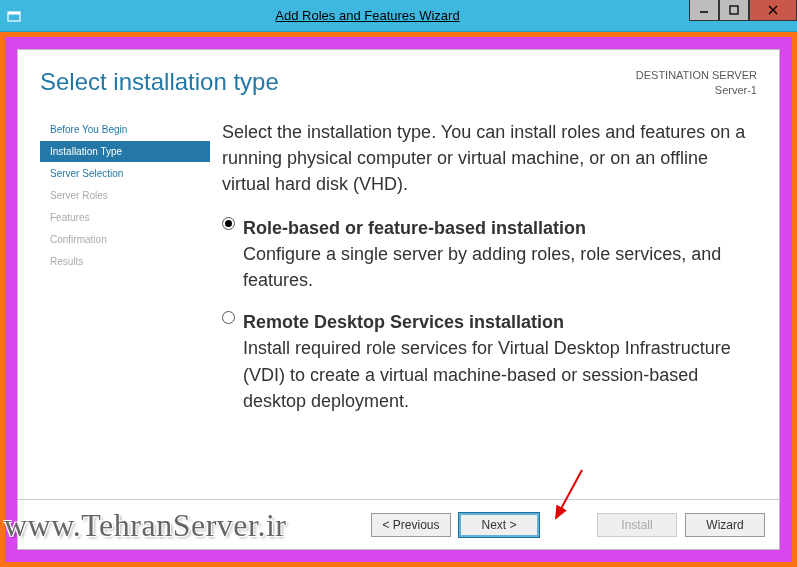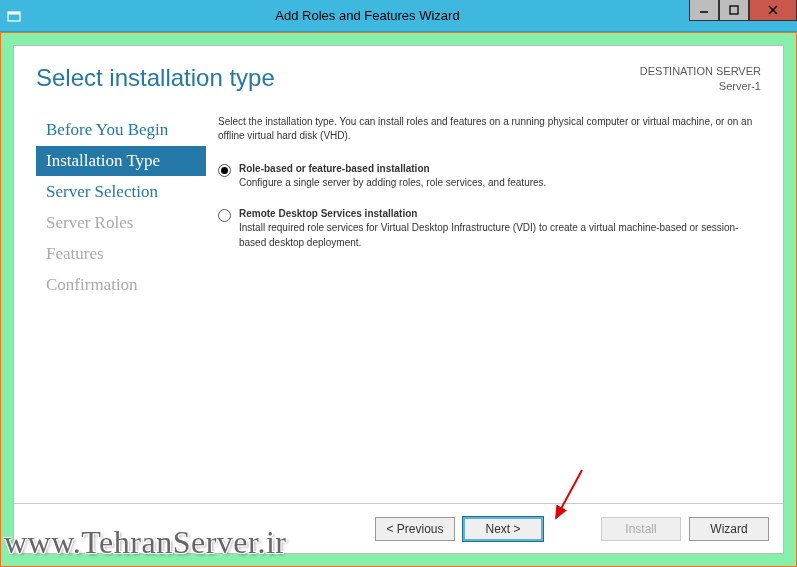--- a/index.html
+++ b/index.html
@@ -1,56 +1,56 @@
 <!DOCTYPE html>
 <html><head>
 <meta charset="utf-8">
 <style>
 * { box-sizing: border-box; margin: 0; padding: 0; }
 body { font-family: "Segoe UI", Tahoma, sans-serif; background: #fff; width: 797px; height: 567px; overflow: hidden; position: relative; }
 
 .titlebar { height: 32px; background: #3fb8e0; display: flex; align-items: center; border-bottom: 1px solid #2a9bc2; }
 .titlebar .app-icon { width: 28px; height: 32px; display: flex; align-items: center; justify-content: center; color: #fff; }
-.titlebar .title { flex: 1; text-align: center; color: #000; font-size: 13px; padding-right: 90px; }
+.titlebar .title { flex: 1; text-align: center; color: #000; font-size: 13px; padding-right: 90px; text-decoration: underline; }
 .titlebar .win-controls { position: absolute; right: 0; top: 0; display: flex; }
 .titlebar .win-btn { width: 30px; height: 22px; border: 1px solid #333; background: #bdbdbd; display: flex; align-items: center; justify-content: center; font-size: 10px; margin-top: -1px; }
 .titlebar .win-btn.close { background: #c9574a; color: #000; width: 48px; }
 
-.outer-border { border: 1px solid #f97316; height: 535px; padding: 12px; background: #86efac; }
+.outer-border { border: 5px solid #f97316; height: 535px; padding: 12px; background: #d946ef; }
 .inner-border { border: 1px solid #bbb; height: 100%; background: #fff; position: relative; display: flex; flex-direction: column; }
 
 .header-row { display: flex; padding: 18px 22px 10px 22px; }
 .page-title { font-size: 24px; font-weight: 300; color: #2378a8; flex: 1; }
 .dest { text-align: right; font-size: 11px; color: #5a5a5a; line-height: 1.4; }
 
 .body-row { flex: 1; display: flex; padding: 0 22px; overflow: hidden; }
 .sidebar { width: 170px; padding-top: 10px; }
-.sidebar .step { padding: 5px 10px; font-size: 17px; color: #2378a8; cursor: pointer; margin-bottom: 1px; font-family: Liberation Serif, serif; }
+.sidebar .step { padding: 5px 10px; font-size: 10px; color: #2378a8; cursor: pointer; margin-bottom: 1px; }
 .sidebar .step.active { background: #2378a8; color: #fff; }
 .sidebar .step.disabled { color: #aaa; cursor: default; }
 
-.content { flex: 1; padding: 10px 4px 0 12px; font-size: 10px; color: #333; line-height: 1.45; }
+.content { flex: 1; padding: 10px 4px 0 12px; font-size: 18px; color: #333; line-height: 1.45; }
 .content .intro { margin-bottom: 18px; }
 .radio-row { display: flex; align-items: flex-start; margin-bottom: 16px; }
 .radio-row .rdot { width: 13px; height: 13px; border: 1px solid #555; border-radius: 50%; display: inline-flex; align-items: center; justify-content: center; margin-top: 2px; margin-right: 8px; background: #fff; flex: none; }
 .radio-row .rdot.sel::after { content: ""; width: 7px; height: 7px; border-radius: 50%; background: #000; display: block; }
 .radio-row .rtxt { flex: 1; }
 .radio-row .rtxt .rlabel { font-weight: 600; }
 .radio-row .rtxt .rdesc { color: #333; }
 
 .footer { height: 50px; border-top: 1px solid #ccc; display: flex; align-items: center; justify-content: flex-end; padding: 0 14px; gap: 8px; }
 .footer .btn { min-width: 80px; height: 24px; background: #efefef; border: 1px solid #999; font-size: 12px; color: #333; padding: 0 6px; cursor: pointer; }
 .footer .btn.primary { border: 2px solid #5fb3d8; box-shadow: 0 0 0 1px #1d6f9a; }
 .footer .btn.disabled { color: #aaa; border-color: #ccc; cursor: default; margin-left: 32px; }
 .footer .spacer { width: 10px; }
 
 .arrow-annot { position: absolute; left: 548px; top: 468px; pointer-events: none; }
 .arrow-annot svg { overflow: visible; }
 
-.watermark { position: absolute; left: 4px; bottom: 6px; font-family: "Times New Roman", serif; font-size: 32px; color: #666; text-shadow: -1px -1px 0 #fff, 1px -1px 0 #fff, -1px 1px 0 #fff, 1px 1px 0 #fff, 2px 2px 3px rgba(0,0,0,0.35); letter-spacing: 0.5px; pointer-events: none; }
+.watermark { position: absolute; left: 4px; bottom: 23px; font-family: "Times New Roman", serif; font-size: 32px; color: #666; text-shadow: -1px -1px 0 #fff, 1px -1px 0 #fff, -1px 1px 0 #fff, 1px 1px 0 #fff, 2px 2px 3px rgba(0,0,0,0.35); letter-spacing: 0.5px; pointer-events: none; }
 </style>
 </head>
 <body>
 
 <div class="titlebar">
   <div class="app-icon">
     <svg width="14" height="14" viewBox="0 0 14 14">
         <rect x="1" y="3" width="12" height="9" fill="none" stroke="#fff" stroke-width="1.2"></rect>
         <rect x="1" y="3" width="12" height="2.5" fill="#fff"></rect>
       </svg>
@@ -88,20 +88,21 @@
     </div>
 
     <div class="body-row">
       <div class="sidebar">
         <div class="step">Before You Begin</div>
         <div class="step active">Installation Type</div>
         <div class="step">Server Selection</div>
         <div class="step disabled">Server Roles</div>
         <div class="step disabled">Features</div>
         <div class="step disabled">Confirmation</div>
+        <div class="step disabled">Results</div>
       </div>
 
       <div class="content">
         <div class="intro">Select the installation type. You can install roles and features on a running physical computer or virtual machine, or on an offline virtual hard disk (VHD).</div>
 
         <div class="radio-row">
           <span class="rdot sel"></span>
           <span class="rtxt">
             <div class="rlabel">Role-based or feature-based installation</div>
             <div class="rdesc">Configure a single server by adding roles, role services, and features.</div>

